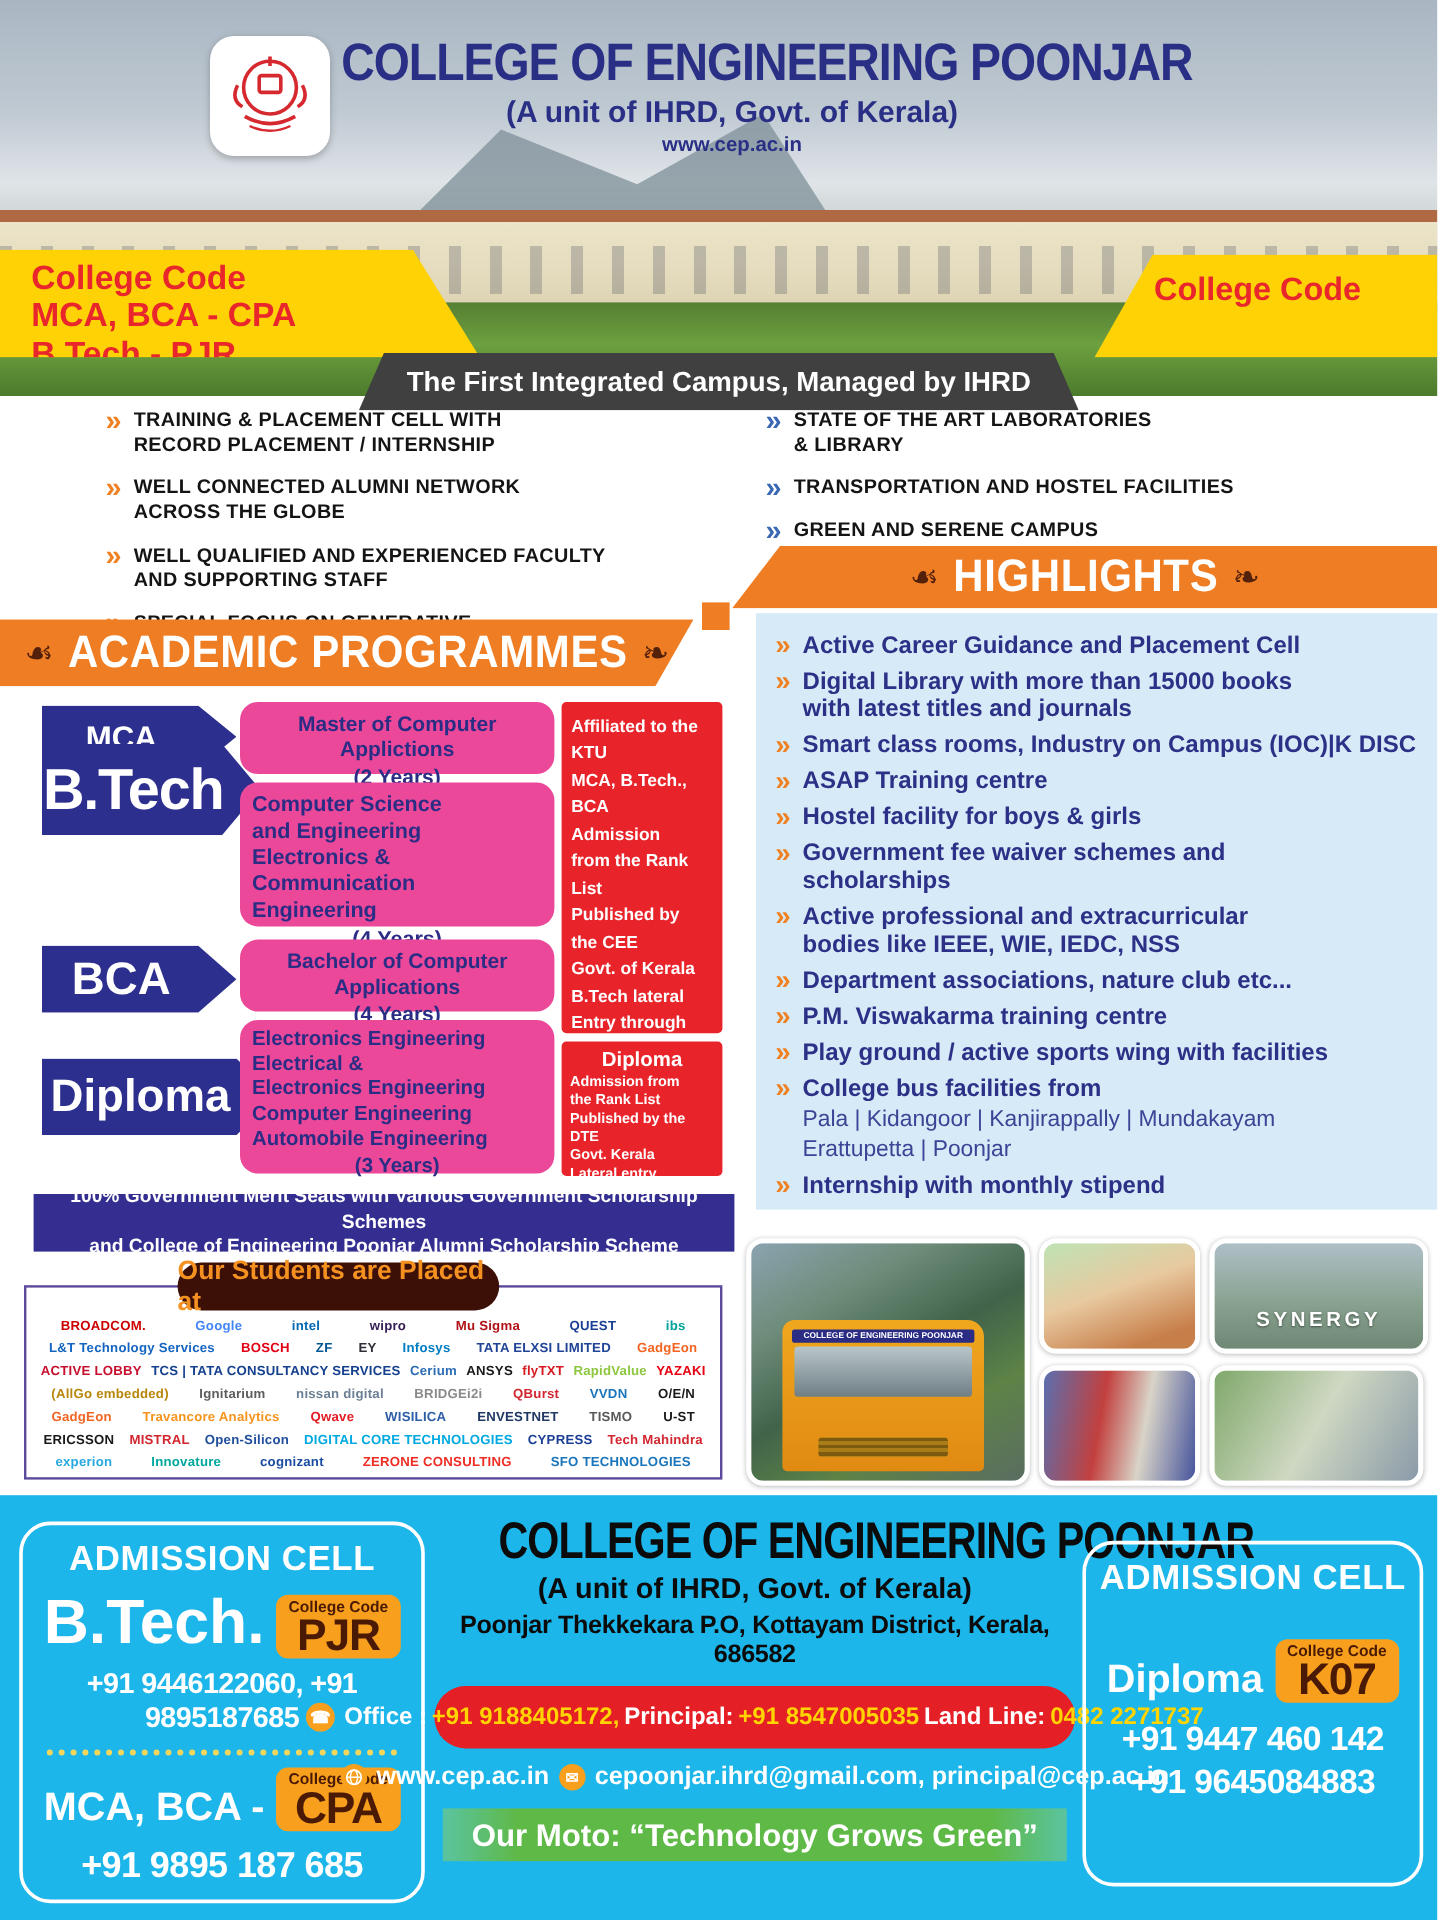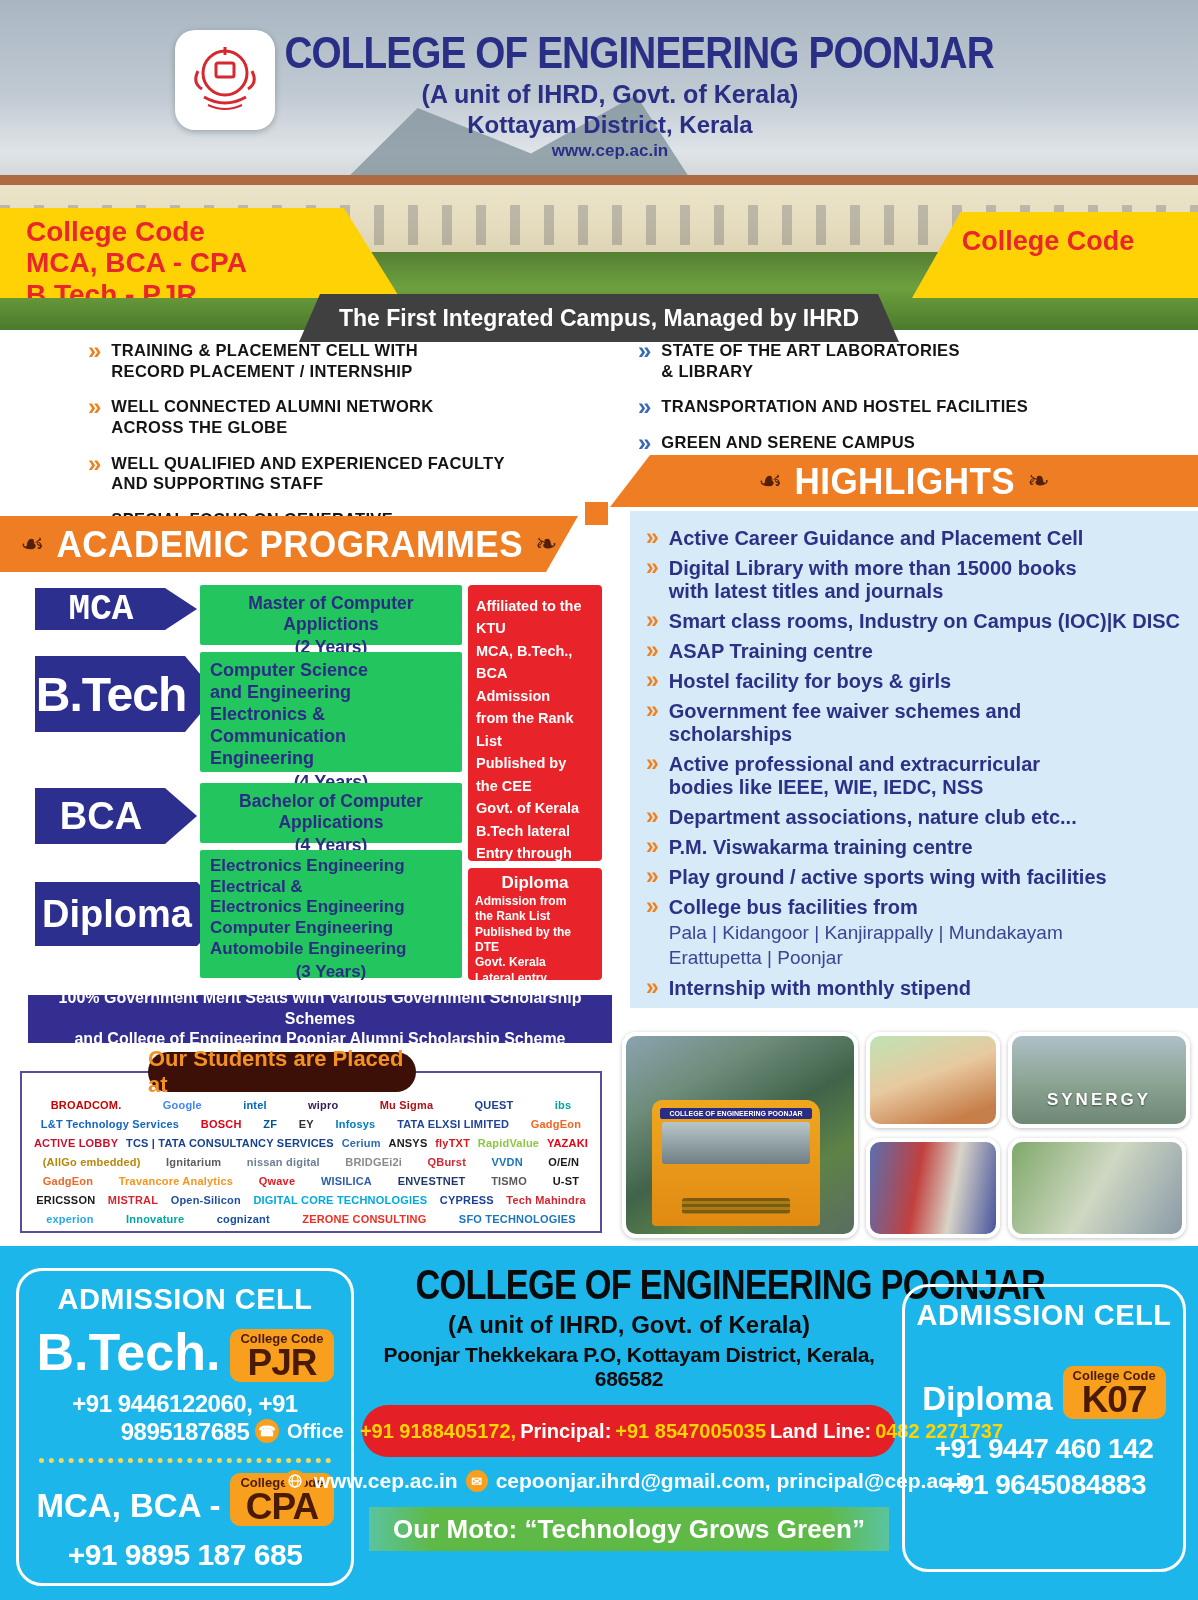--- a/index.html
+++ b/index.html
@@ -62,25 +62,25 @@
   .hl-text { font-size:20px; font-weight:800; color:#2c3187; line-height:1.15; white-space:pre-line; }
   .hl-sub { font-size:19px; font-weight:400; color:#3c4496; line-height:1.3; white-space:pre-line; margin-top:2px; }
   .hl-sub:empty { display:none; }
 
   
   .ap-banner { position:absolute; left:0; top:516px; width:578px; height:56px; background:#ef7d23;
                display:flex; align-items:center; justify-content:center; gap:12px; z-index:3;
                clip-path:polygon(0 0,100% 0,calc(100% - 32px) 100%,0 100%); }
   .arrow { position:absolute; background:#2d2f8e; color:#fff; font-weight:900; display:flex; align-items:center;
            justify-content:center; padding-right:30px; clip-path:polygon(0 0,calc(100% - 32px) 0,100% 50%,calc(100% - 32px) 100%,0 100%); }
-  .a-mca { left:35px; top:588px; width:162px; height:42px; font-size:36px;font-family:Liberation Mono, monospace; }
-  .a-btech { left:35px; top:656px; width:182px; height:76px; font-size:48px; letter-spacing:-1px; }
+  .a-mca { left:35px; top:588px; width:162px; height:52px; font-size:26px; }
+  .a-btech { left:35px; top:620px; width:182px; height:76px; font-size:48px; letter-spacing:-1px; }
   .a-bca { left:35px; top:788px; width:162px; height:56px; font-size:38px; }
   .a-dip { left:35px; top:882px; width:194px; height:64px; font-size:38px; }
-  .ybox { position:absolute; background:#22c55e; border-radius:2px; color:#2b2d85; font-weight:800; padding:8px 10px; }
+  .ybox { position:absolute; background:#ec4899; border-radius:15px; color:#2b2d85; font-weight:800; padding:8px 10px; }
   .y-mca { left:200px; top:585px; width:262px; height:60px; font-size:17.5px; text-align:center; }
   .y-btech { left:200px; top:652px; width:262px; height:120px; font-size:18px; line-height:1.22; }
   .y-bca { left:200px; top:783px; width:262px; height:60px; font-size:17.5px; text-align:center; }
   .y-dip { left:200px; top:850px; width:262px; height:128px; font-size:17px; line-height:1.22; padding-top:6px; }
   .ybox .desc { white-space:pre-line; }
   .ybox .yrs { text-align:center; margin-top:2px; }
   .redpanel { position:absolute; background:#e8232a; border-radius:4px; color:#fff; font-weight:800; }
   .r-ktu { left:468px; top:585px; width:134px; height:276px; font-size:14.5px; line-height:1.55; padding:10px 8px; white-space:pre-line; }
   .r-dip { left:468px; top:868px; width:134px; height:112px; padding:5px 7px; }
   .r-dip .t { text-align:center; font-size:17px; font-weight:900; }
@@ -170,21 +170,20 @@
         <path d="M10 28 Q4 40 14 46" fill="none" stroke="#d6292f" stroke-width="3"></path>
         <path d="M64 28 Q70 40 60 46" fill="none" stroke="#d6292f" stroke-width="3"></path>
         <path d="M16 54 Q37 66 58 54" fill="none" stroke="#d6292f" stroke-width="3"></path>
         <path d="M20 62 Q37 70 54 62" fill="none" stroke="#d6292f" stroke-width="2"></path>
       </svg>
     </div>
 
     <div class="hero-text">
       <div class="hero-title">COLLEGE OF ENGINEERING POONJAR</div>
       <div class="hero-sub">(A unit of IHRD, Govt. of Kerala)</div>
-      <div class="hero-loc">Kottayam District, Kerala</div>
       <div class="hero-web">www.cep.ac.in</div>
     </div>
 
     <div class="code-banner code-left">
       <div>College Code</div>
       <div>MCA, BCA - CPA</div>
       <div>B.Tech - PJR</div>
     </div>
     <div class="code-banner code-right">
       <div>College Code</div>

